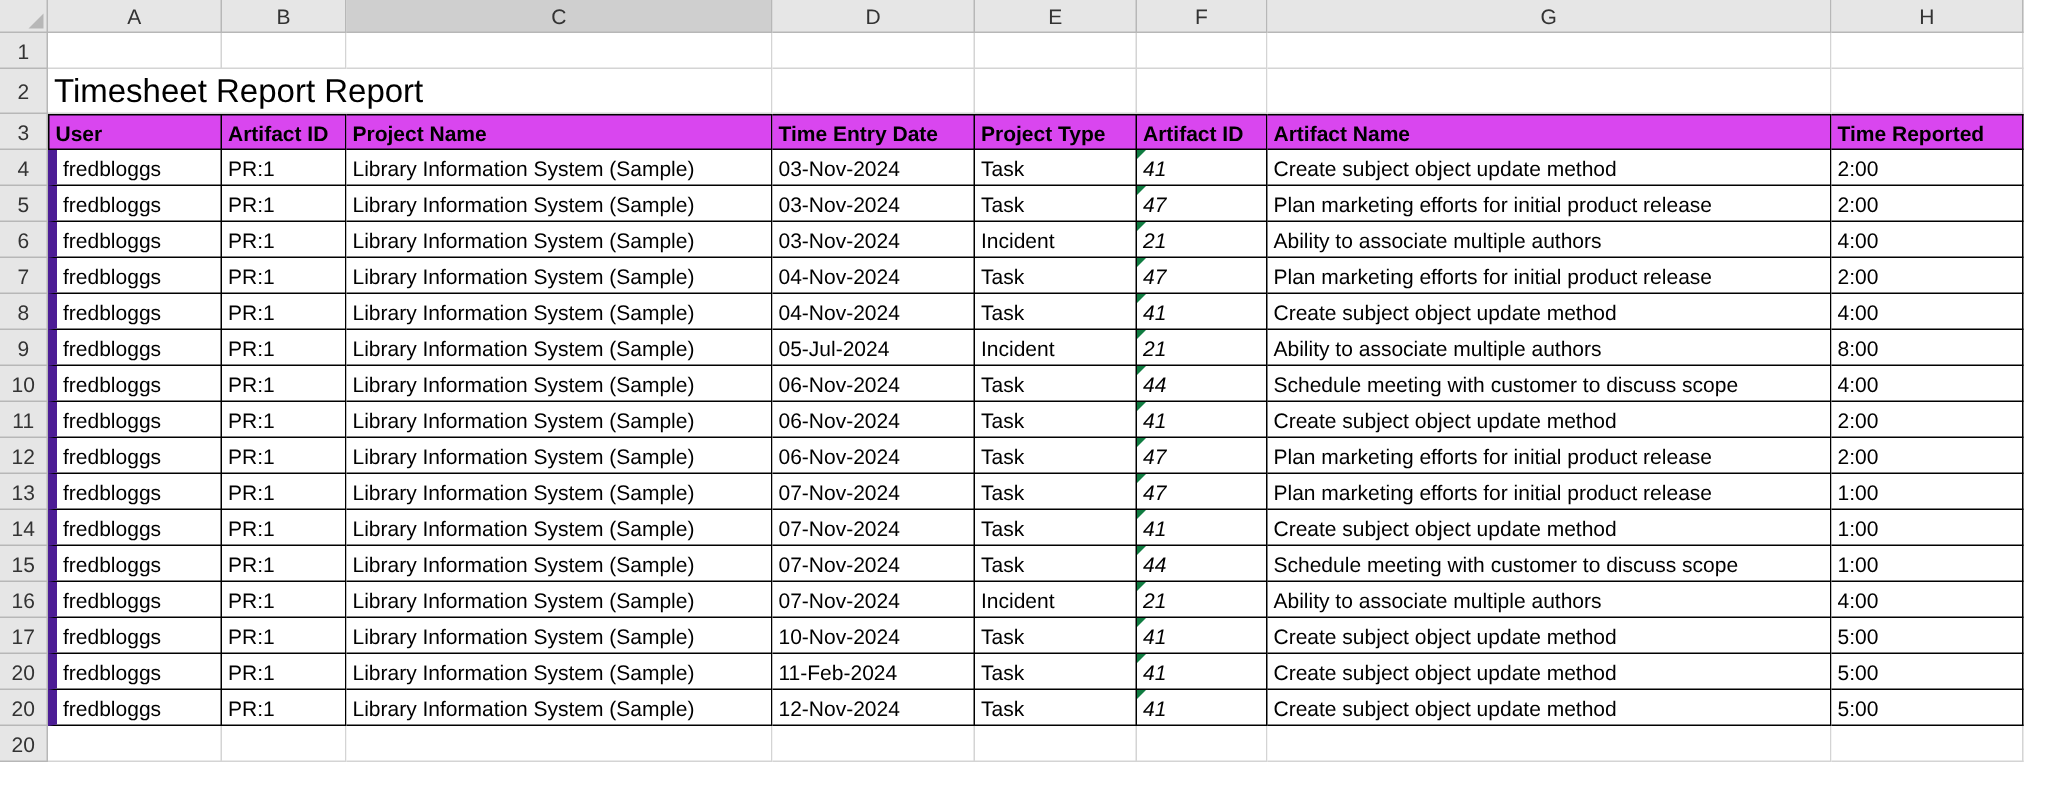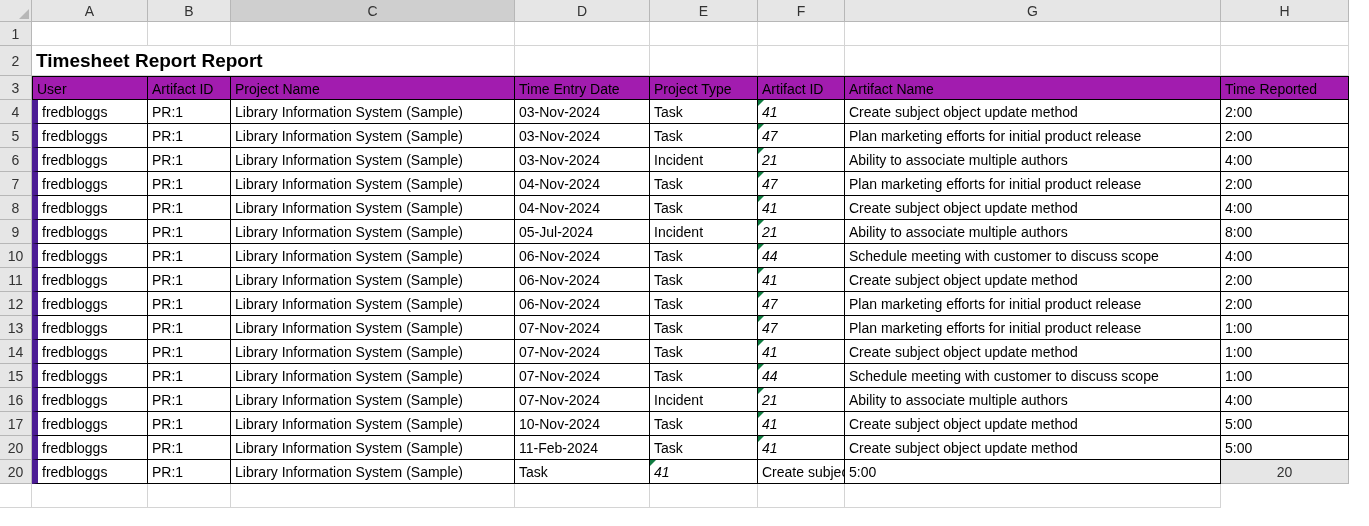--- a/index.html
+++ b/index.html
@@ -59,26 +59,26 @@
     border-right: 1px solid #d4d4d4;
     border-bottom: 1px solid #d4d4d4;
     padding: 2px 4px;
     height: 24px;
     line-height: 20px;
     white-space: nowrap;
     overflow: hidden;
     background:#fff;
   }
   .title {
+    font-weight: normal;
+    font-size: 22px;
+  }
+  .hdr {
+    background: #d946ef;
     font-weight: bold;
-    font-size: 19px;
-  }
-  .hdr {
-    background: #a21caf;
-    font-weight: normal;
     border-right:1px solid #000;
     border-bottom:1px solid #000;
     border-top:1px solid #000;
   }
   .hdr.first{ border-left:1px solid #000;}
   .dcell {
     border-right:1px solid #000;
     border-bottom:1px solid #000;
   }
   .dcell.first{ border-left:6px solid #4c1d95;}
@@ -265,20 +265,21 @@
     <div class="cell dcell">Library Information System (Sample)</div>
     <div class="cell dcell">11-Feb-2024</div>
     <div class="cell dcell">Task</div>
     <div class="cell dcell flag">41</div>
     <div class="cell dcell">Create subject object update method</div>
     <div class="cell dcell">5:00</div>
     <div class="rowhead">20</div>
     <div class="cell dcell first">fredbloggs</div>
     <div class="cell dcell">PR:1</div>
     <div class="cell dcell">Library Information System (Sample)</div>
+    <div class="cell dcell">12-Nov-2024</div>
     <div class="cell dcell">Task</div>
     <div class="cell dcell flag">41</div>
     <div class="cell dcell">Create subject object update method</div>
     <div class="cell dcell">5:00</div>
     <div class="rowhead">20</div>
     <div class="cell"></div>
     <div class="cell"></div>
     <div class="cell"></div>
     <div class="cell"></div>
     <div class="cell"></div>

